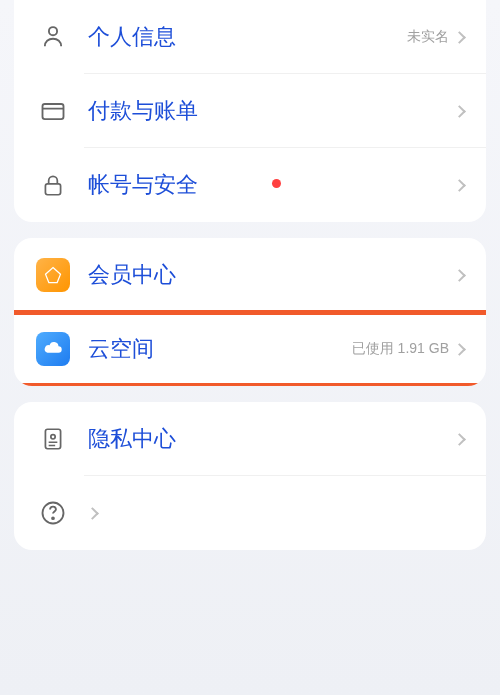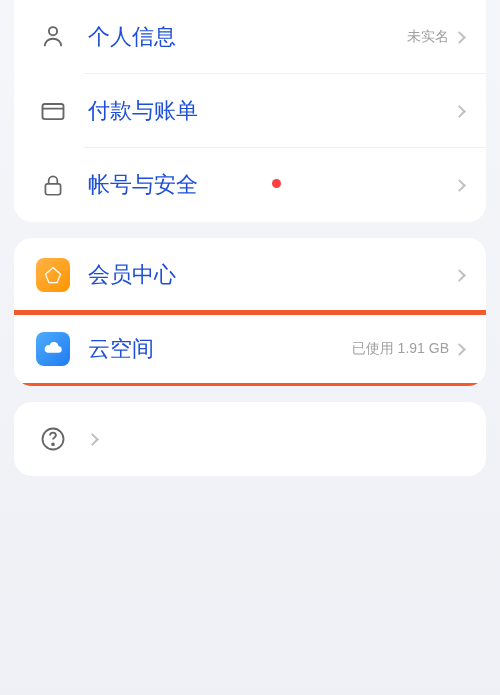--- a/index.html
+++ b/index.html
@@ -174,20 +174,32 @@
       <span class="label">云空间</span>
       <span class="value">已使用 1.91 GB</span>
       <span class="chevron"></span>
     </div>
 
 
   </div>
 
   <div class="section">
 
+    <div class="row">
+      <div class="icon-wrap">
+        <svg width="26" height="28" viewBox="0 0 24 24" fill="none" stroke="#666" stroke-width="1.6">
+          <rect x="5" y="3" width="14" height="18" rx="2"></rect>
+          <circle cx="12" cy="10" r="2"></circle>
+          <line x1="8" y1="15" x2="16" y2="15"></line>
+          <line x1="8" y1="18" x2="14" y2="18"></line>
+        </svg>
+      </div>
+      <span class="label">隐私中心</span>
+      <span class="chevron"></span>
+    </div>
 
     <div class="row">
       <div class="icon-wrap">
         <svg width="28" height="28" viewBox="0 0 24 24" fill="none" stroke="#666" stroke-width="1.6">
           <circle cx="12" cy="12" r="9"></circle>
           <path d="M9.5 9a2.5 2.5 0 0 1 5 0c0 1.5-2.5 2-2.5 3.5"></path>
           <circle cx="12" cy="16.5" r="0.8" fill="#666"></circle>
         </svg>
       </div>
       <span class="chevron"></span>

